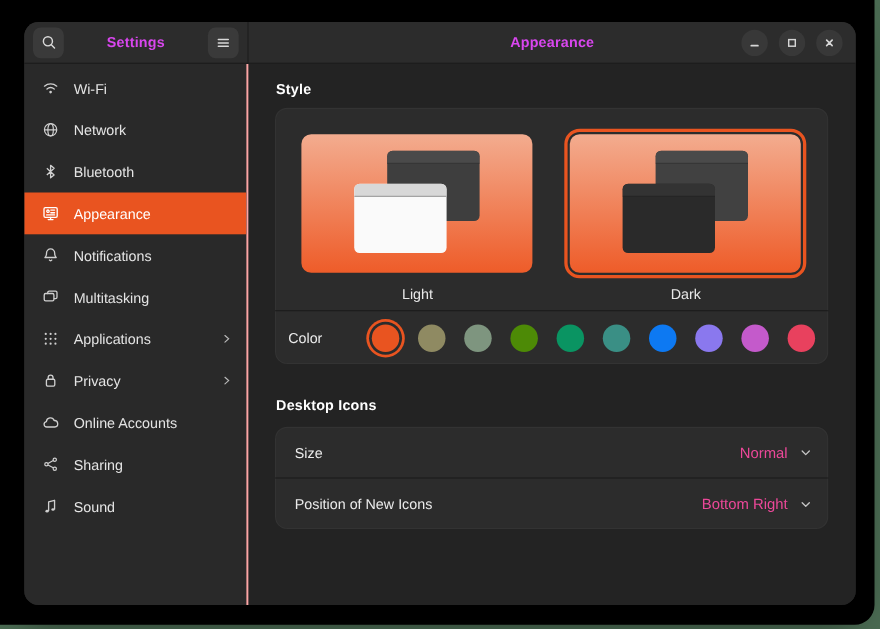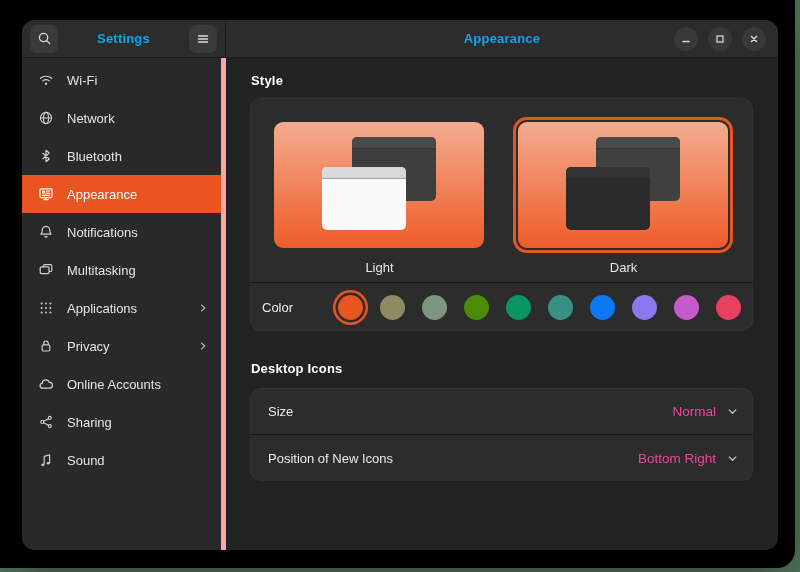--- a/index.html
+++ b/index.html
@@ -18,33 +18,33 @@
     display:grid;grid-template-columns:204px 1fr;grid-template-rows:38px 1fr;
     color:#ebebeb;font-size:13px;
     box-shadow:0 10px 30px rgba(0,0,0,.7);
   }
   
   .hb{background:#2c2c2c;border-bottom:1px solid #1b1b1b;display:flex;align-items:center;position:relative;}
   .hb-left{border-right:1px solid #1b1b1b;justify-content:space-between;padding:0 8px;}
   .hb-right{justify-content:flex-end;padding-right:12px;}
   .hb-title{
     position:absolute;left:0;right:0;text-align:center;
-    font-weight:bold;color:#0ea5e9;letter-spacing:.2px;pointer-events:none;
+    font-weight:bold;color:#d946ef;letter-spacing:.2px;pointer-events:none;
   }
   .sq-btn{
     width:28px;height:28px;border-radius:7px;background:#3a3a3a;
     display:flex;align-items:center;justify-content:center;color:#d9d9d9;z-index:2;
   }
   .winbtn{
     width:24px;height:24px;border-radius:50%;background:#383838;
     display:flex;align-items:center;justify-content:center;color:#d6d6d6;
     margin-left:10px;z-index:2;
   }
   
-  .sidebar{background:#292929;border-right:5px solid #fca5a5;padding-top:3px;overflow:hidden;}
+  .sidebar{background:#292929;border-right:2px solid #fca5a5;padding-top:3px;overflow:hidden;}
   .side-row{
     height:38px;display:flex;align-items:center;gap:13px;
     padding:0 12px 0 16px;color:#e4e4e4;cursor:default;
   }
   .side-row .ic{display:flex;color:#cfcfcf;}
   .side-row.selected{background:var(--accent,#E95420);color:#fff;}
   .side-row.selected .ic{color:#fff;}
   .side-chev{margin-left:auto;color:#b9b9b9;display:none;}
   .side-row[data-haschev="1"] .side-chev{display:flex;}
   

